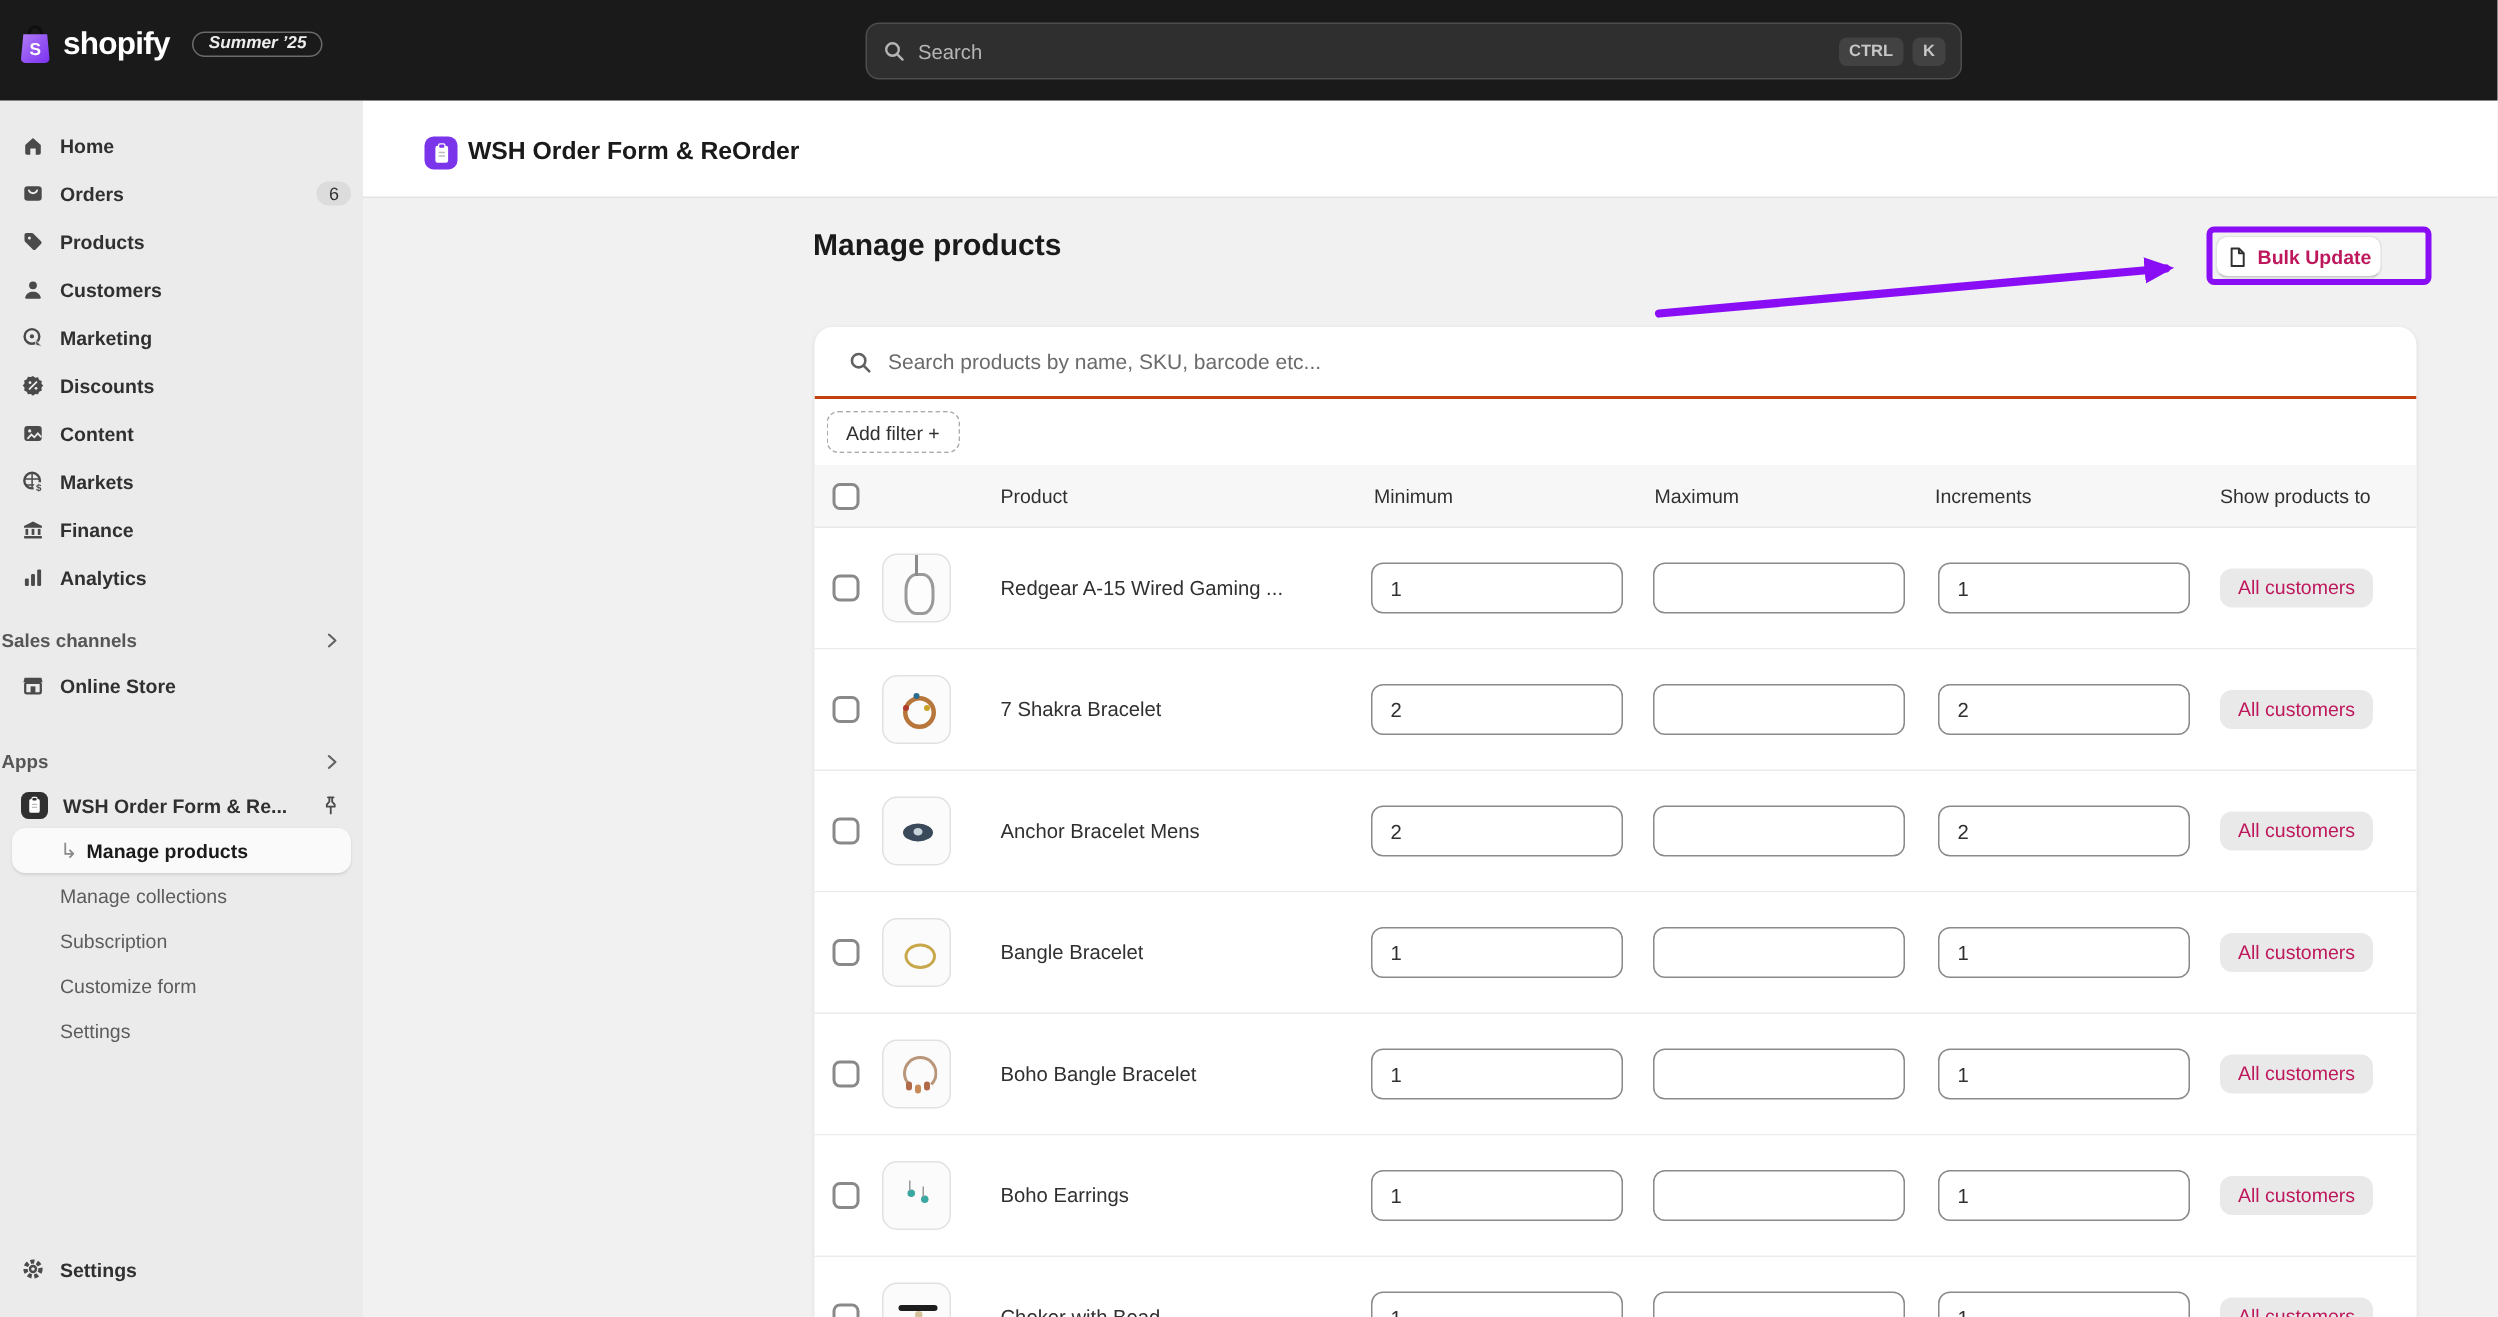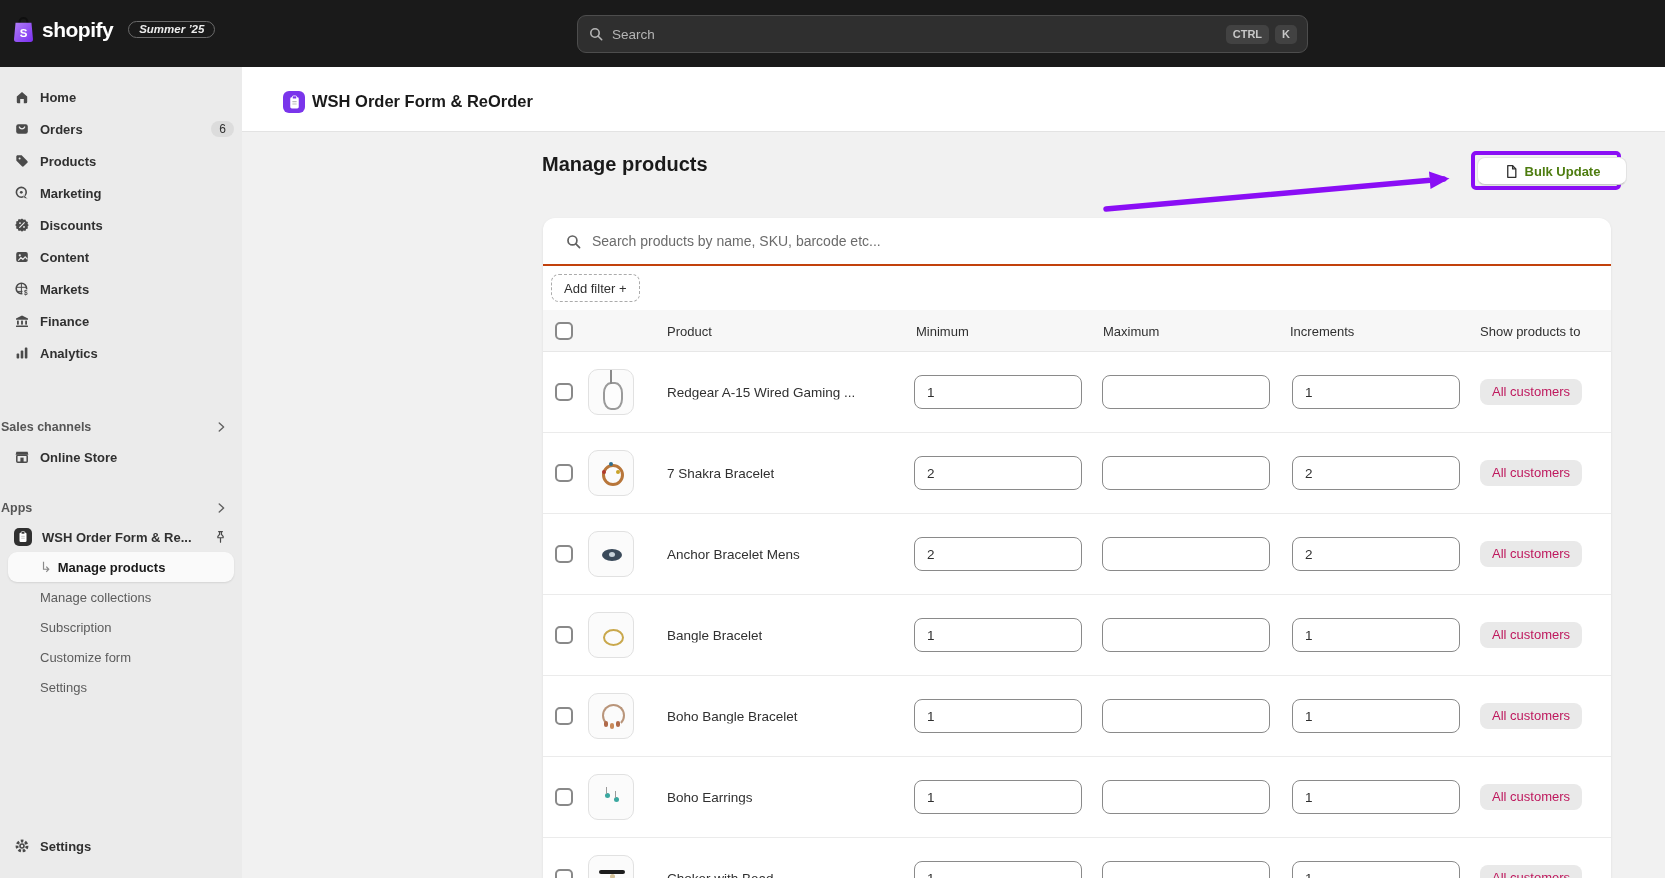--- a/index.html
+++ b/index.html
@@ -53,24 +53,24 @@
   #hdr-app-icon { position:absolute; left:41px; top:24px; width:22px; height:22px; border-radius:6px;
     background:#7a35eb; color:#7a35eb; display:flex; align-items:center; justify-content:center; }
   #hdr-title { position:absolute; left:70px; top:25px; font-size:16.5px; font-weight:bold; color:#1a1a1a; }
 
   
   #main { position:absolute; left:242px; top:132px; width:1423px; height:746px; background:#f1f1f1; }
   #page-title { position:absolute; left:300px; top:21px; font-size:20px; font-weight:bold; color:#1a1a1a; }
 
   #bulk-annot-rect { position:absolute; left:1229px; top:19px; width:150px; height:39px;
     border:4px solid #8a0ef5; border-radius:5px; z-index:40; }
-  #bulk-btn { position:absolute; left:1235px; top:25px; width:150px; height:28px; background:#ffffff;
+  #bulk-btn { position:absolute; left:1235px; top:25px; width:111px; height:28px; background:#ffffff;
     border:1px solid #e3e3e3; border-bottom-color:#c9c9c9; border-radius:8px;
     box-shadow:0 1px 0 rgba(0,0,0,.06); display:flex; align-items:center; justify-content:center; gap:6px;
-    font-size:13px; font-weight:bold; color:#4d7c0f; cursor:pointer; z-index:41; }
+    font-size:13px; font-weight:bold; color:#be185d; cursor:pointer; z-index:41; }
 
   
   #card { position:absolute; left:301px; top:86px; width:1068px; height:660px; background:#ffffff;
     border-radius:12px 12px 0 0; box-shadow:0 1px 3px rgba(0,0,0,.08); overflow:hidden; }
   #card-search { position:relative; height:48px; display:flex; align-items:center; padding-left:22px; gap:10px;
     border-bottom:2px solid #c2410c; }
   #card-search .ph { color:#6b6b6b; font-size:14px; }
   #filter-row { position:relative; height:44px; display:flex; align-items:center; padding-left:8px; }
   #add-filter { border:1px dashed #ababab; border-radius:8px; height:28px; display:flex; align-items:center;
     padding:0 12px; font-size:13px; color:#303030; background:#fff; cursor:pointer; }
@@ -192,20 +192,30 @@
             <path d="M2.3 3.6c0-.7.6-1.3 1.3-1.3h3.6c.35 0 .68.14.92.38l5.2 5.2c.5.5.5 1.32 0 1.82l-3.6 3.6c-.5.5-1.3.5-1.8 0l-5.2-5.2a1.3 1.3 0 0 1-.38-.92z" fill="#4a4a4a"></path>
             <circle cx="5.6" cy="5.6" r="1" fill="#ebebeb"></circle>
           </svg>
         </span>
     <span class="nav-label">Products</span>
 
   </div>
       <div class="nav-item">
     <span class="ni nav-icon">
           <svg viewBox="0 0 16 16" width="16" height="16">
+            <circle cx="8" cy="5.2" r="2.6" fill="#4a4a4a"></circle>
+            <path d="M2.8 13.4c.6-2.6 2.7-3.9 5.2-3.9s4.6 1.3 5.2 3.9c.1.4-.2.8-.6.8H3.4c-.4 0-.7-.4-.6-.8z" fill="#4a4a4a"></path>
+          </svg>
+        </span>
+    <span class="nav-label">Customers</span>
+
+  </div>
+      <div class="nav-item">
+    <span class="ni nav-icon">
+          <svg viewBox="0 0 16 16" width="16" height="16">
             <circle cx="7.3" cy="7.3" r="4.9" fill="none" stroke="#4a4a4a" stroke-width="1.6"></circle>
             <circle cx="7.3" cy="7.3" r="1.4" fill="#4a4a4a"></circle>
             <path d="M9.3 9.3 14 14l-3.9-.9-.8-3.8z" fill="#4a4a4a" stroke="#ebebeb" stroke-width=".6"></path>
           </svg>
         </span>
     <span class="nav-label">Marketing</span>
 
   </div>
       <div class="nav-item">
     <span class="ni nav-icon">

